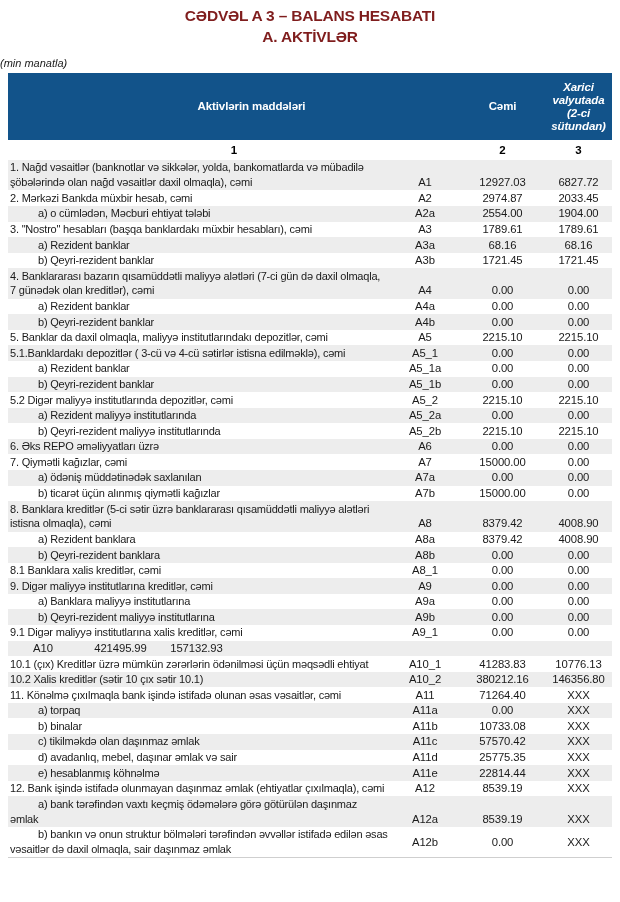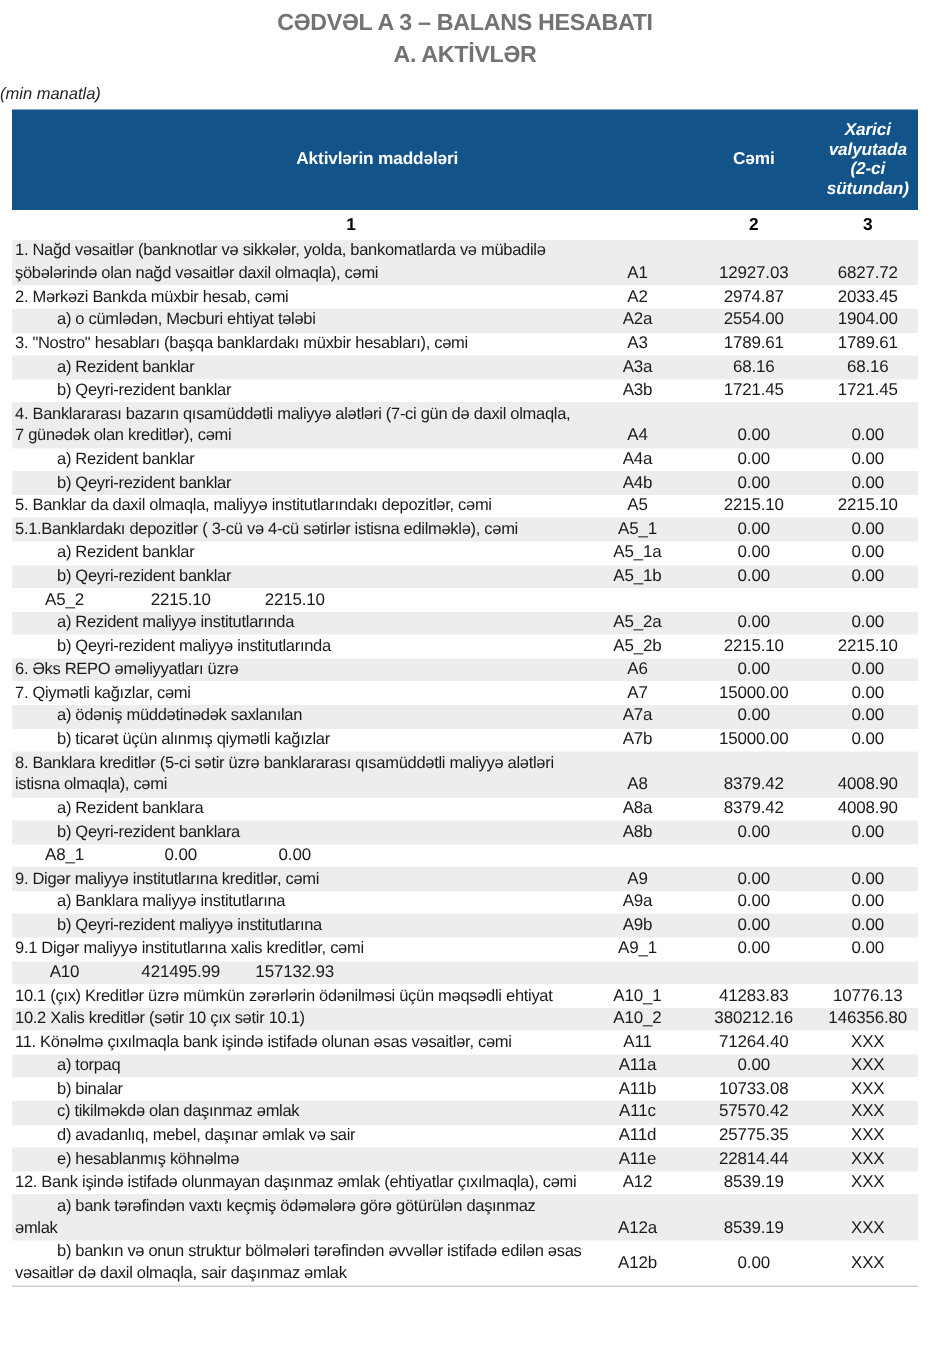--- a/index.html
+++ b/index.html
@@ -9,21 +9,21 @@
     --body-text:#1A1A1A;
   }
   *{box-sizing:border-box;margin:0;padding:0;}
   html,body{background:#FFFFFF;}
   body{
     width:620px;height:902px;overflow:hidden;
     font-family:"Liberation Sans","DejaVu Sans",sans-serif;
     color:var(--body-text);
   }
   .page{width:620px;height:902px;position:relative;}
-  .title-block{padding-top:5px;text-align:center;color:#737373;}
+  .title-block{padding-top:5px;text-align:center;color:#7f1d1d;}
   .title-line{font-size:15.5px;font-weight:bold;line-height:21px;letter-spacing:-0.2px;}
   .unit-note{
     text-align:left;font-style:italic;font-size:11px;color:#222;
     margin:10px 8px 3px 0;line-height:13px;
   }
   .tbl{margin:0 8px;width:604px;border-bottom:1px solid #CFCFCF;}
   .thead{
     display:flex;background:var(--header-bg);color:var(--header-text);
     font-weight:bold;font-size:11.5px;height:67px;letter-spacing:-0.1px;
   }
@@ -151,20 +151,21 @@
           <div class="cell-total">0.00</div>
           <div class="cell-foreign">0.00</div>
         </div>
         <div class="row alt">
           <div class="cell-label sub">b) Qeyri-rezident banklar</div>
           <div class="cell-code">A5_1b</div>
           <div class="cell-total">0.00</div>
           <div class="cell-foreign">0.00</div>
         </div>
         <div class="row">
+          <div class="cell-label">5.2 Digər maliyyə institutlarında depozitlər, cəmi</div>
           <div class="cell-code">A5_2</div>
           <div class="cell-total">2215.10</div>
           <div class="cell-foreign">2215.10</div>
         </div>
         <div class="row alt">
           <div class="cell-label sub">a) Rezident maliyyə institutlarında</div>
           <div class="cell-code">A5_2a</div>
           <div class="cell-total">0.00</div>
           <div class="cell-foreign">0.00</div>
         </div>
@@ -210,20 +211,21 @@
           <div class="cell-total">8379.42</div>
           <div class="cell-foreign">4008.90</div>
         </div>
         <div class="row alt">
           <div class="cell-label sub">b) Qeyri-rezident banklara</div>
           <div class="cell-code">A8b</div>
           <div class="cell-total">0.00</div>
           <div class="cell-foreign">0.00</div>
         </div>
         <div class="row">
+          <div class="cell-label">8.1 Banklara xalis kreditlər, cəmi</div>
           <div class="cell-code">A8_1</div>
           <div class="cell-total">0.00</div>
           <div class="cell-foreign">0.00</div>
         </div>
         <div class="row alt">
           <div class="cell-label">9. Digər maliyyə institutlarına kreditlər, cəmi</div>
           <div class="cell-code">A9</div>
           <div class="cell-total">0.00</div>
           <div class="cell-foreign">0.00</div>
         </div>

